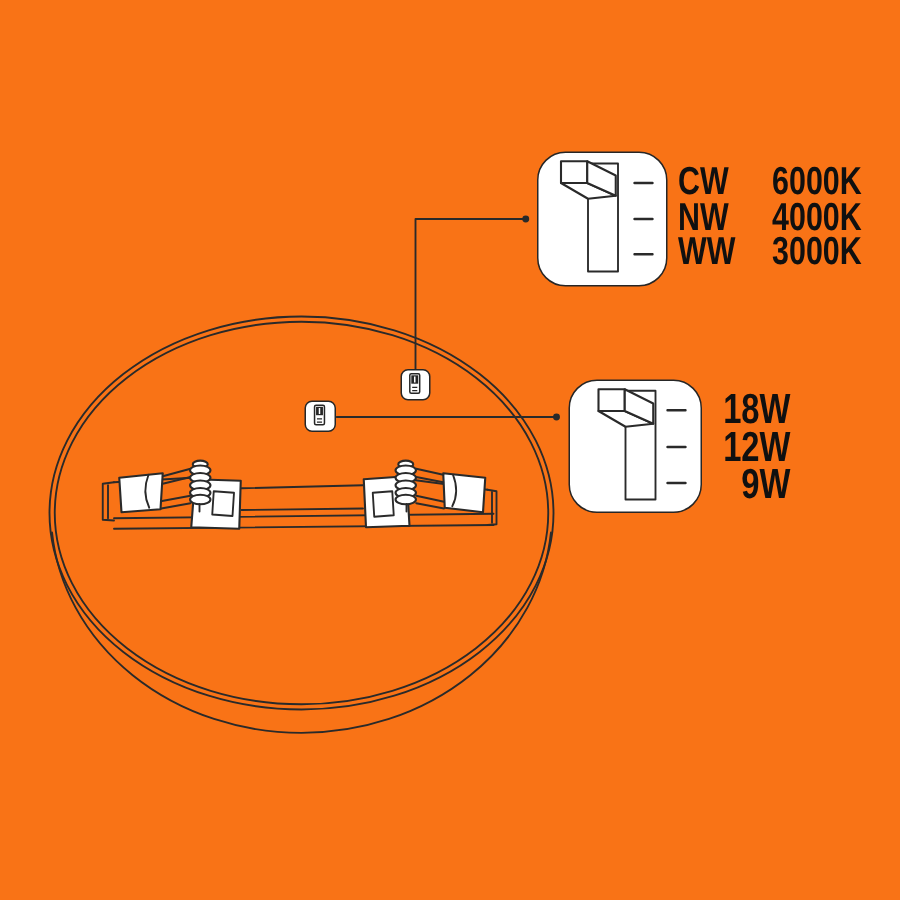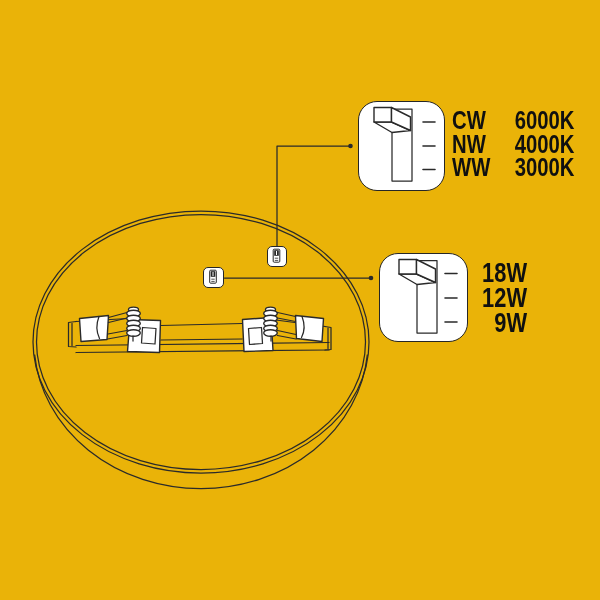--- a/index.html
+++ b/index.html
@@ -1,16 +1,16 @@
 <!DOCTYPE html>
 <html><head>
 <meta charset="utf-8">
 <style>
   html,body{margin:0;padding:0;background:#fff;}
-  .canvas{position:relative;width:600px;height:600px;background:#eab308;overflow:hidden;
+  .canvas{position:relative;width:600px;height:600px;background:#f97316;overflow:hidden;
           font-family:"Liberation Sans",sans-serif;}
   .canvas svg{display:block;}
   .lineart{position:absolute;left:0;top:0;}
   .mini-icon{position:absolute;border:1.4px solid #262626;border-radius:5px;background:#fff;
              box-sizing:border-box;}
   .panel{position:absolute;border:1.6px solid #262626;border-radius:19px;background:#fff;
          box-sizing:border-box;}
   .labels{position:absolute;color:#101010;font-weight:bold;white-space:nowrap;}
   .labels-ct{left:452px;top:109px;width:157px;font-size:26px;
              transform:scaleX(0.78);transform-origin:0 0;}

